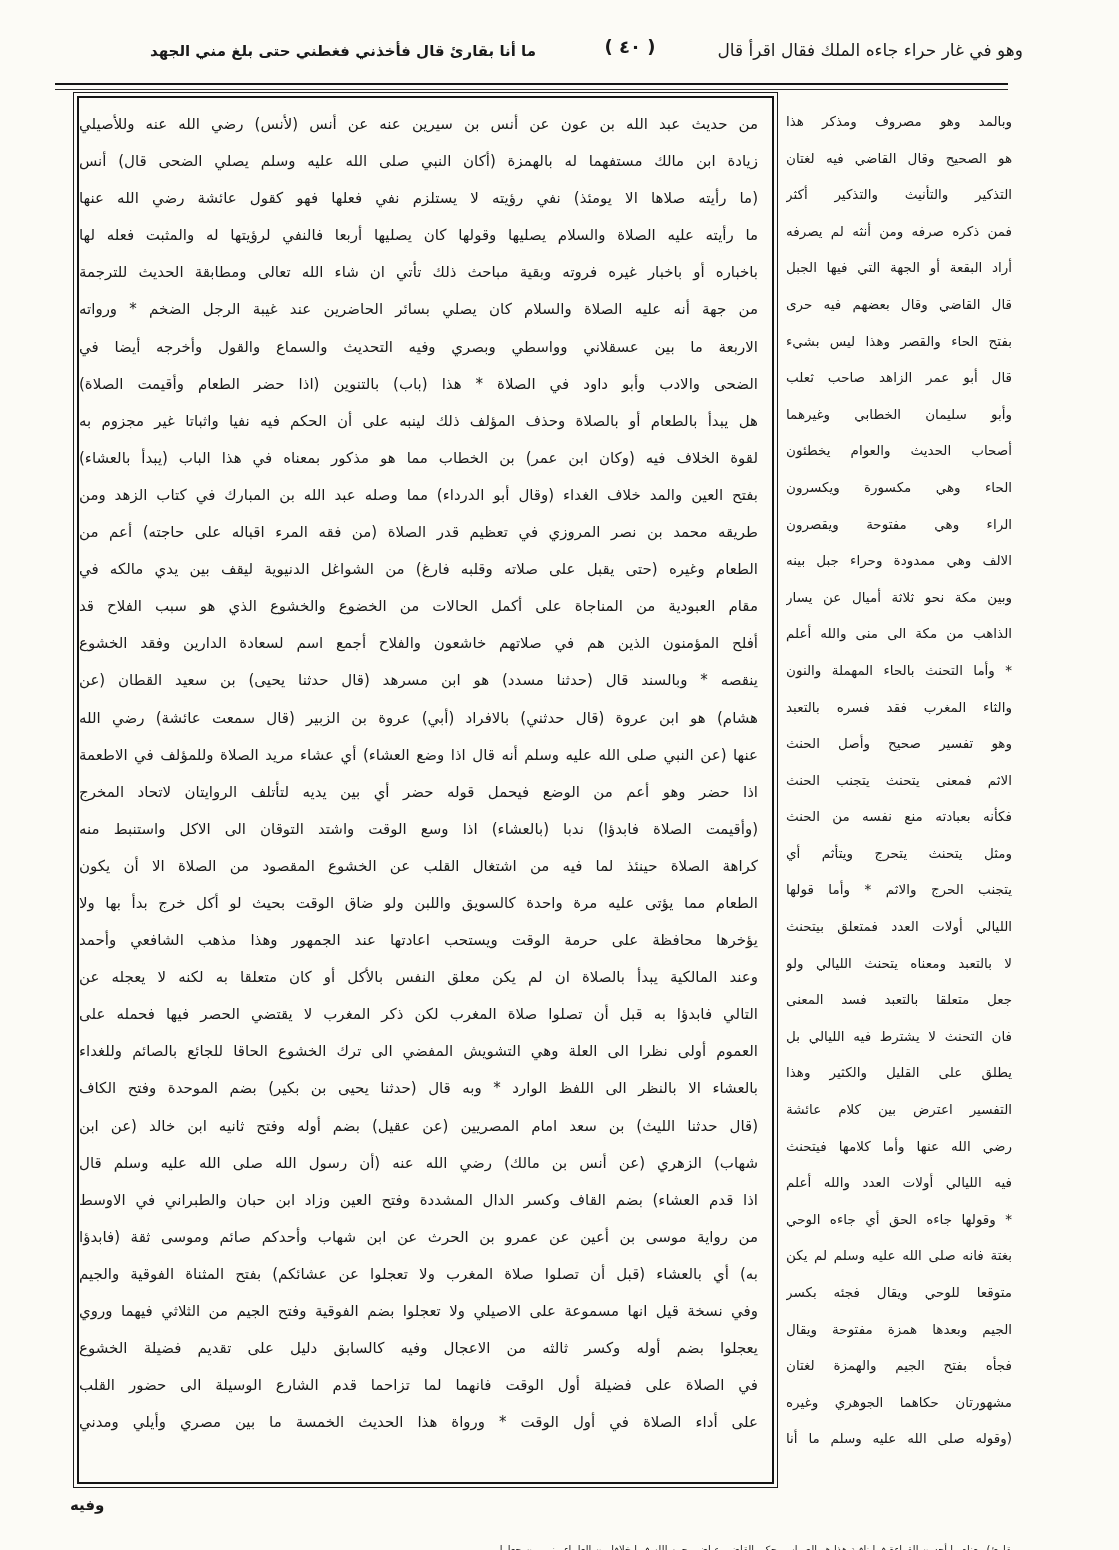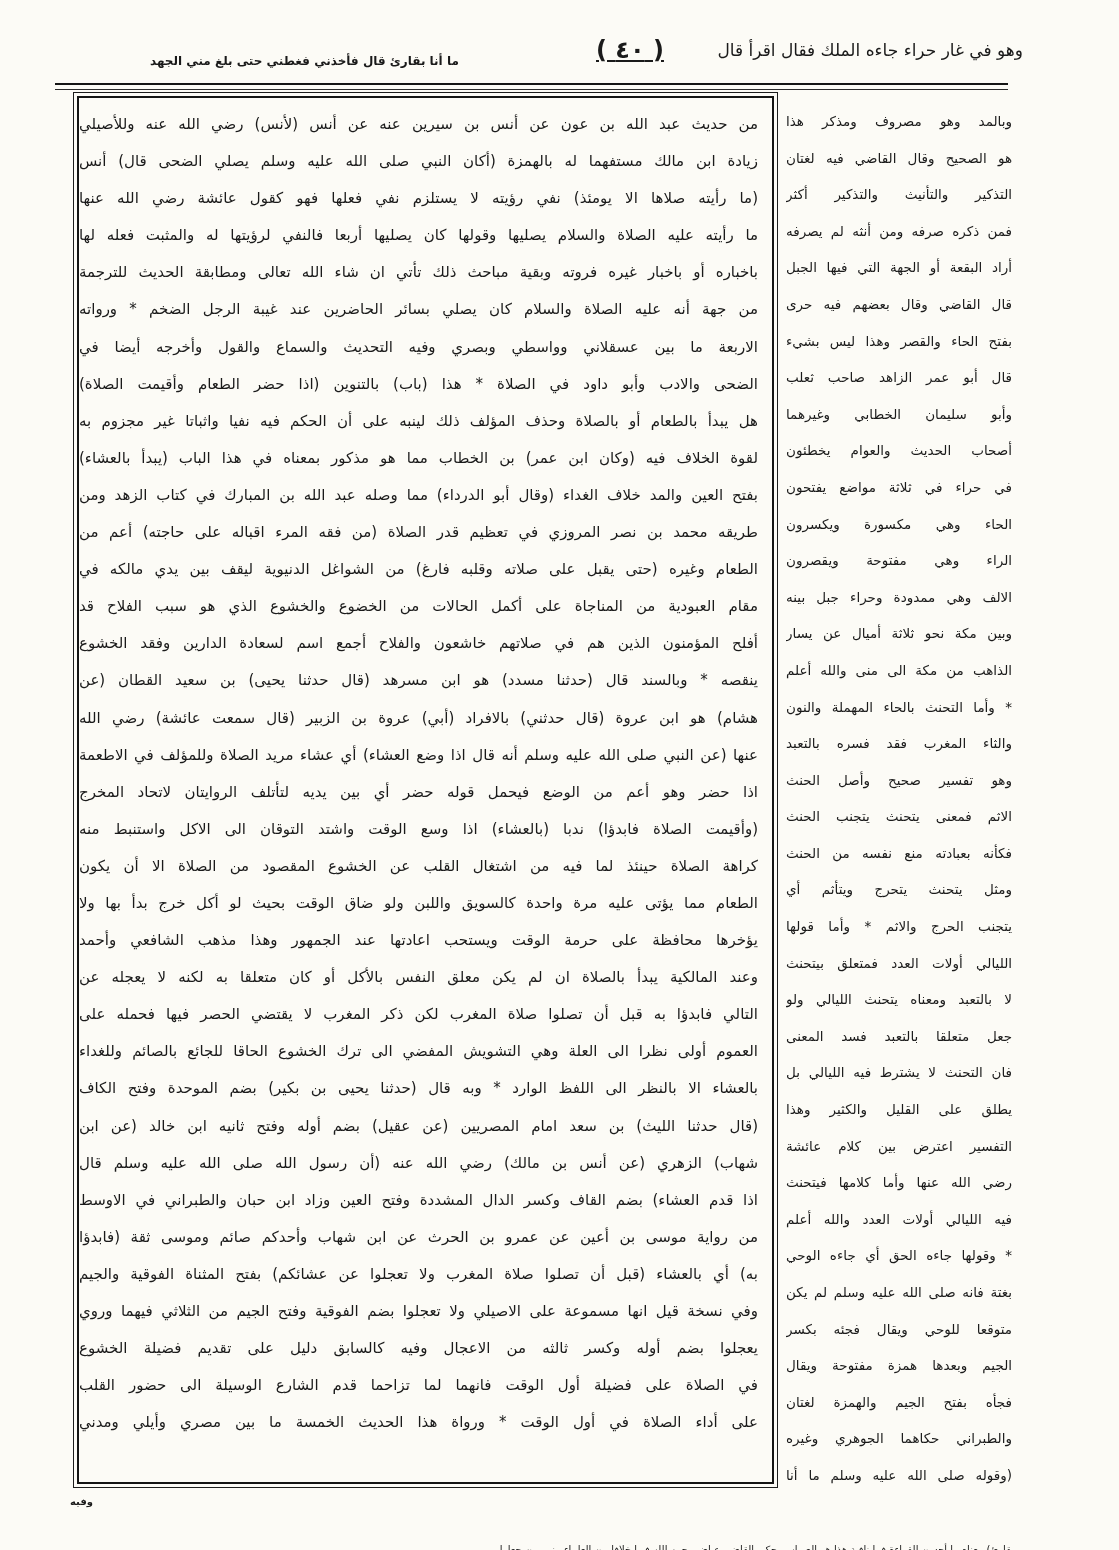--- a/index.html
+++ b/index.html
@@ -7,22 +7,22 @@
     width:1119px;height:1550px;
     background:#fcfbf6;
     font-family:"DejaVu Sans",sans-serif;
     color:#1a1a1a;
     position:relative;
     overflow:hidden;
   }
   .page{position:absolute;inset:0;direction:rtl;}
   
   .hdr-right{position:absolute;top:40px;right:96px;font-size:17px;font-weight:normal;white-space:nowrap;}
-  .hdr-left{position:absolute;top:42px;left:150px;font-size:12px;font-weight:bold;white-space:nowrap;direction:rtl;margin-top:12px;}
-  .page-num{position:absolute;top:36px;left:588px;width:84px;text-align:center;font-size:24px;font-weight:bold;direction:rtl;text-decoration:underline;}
+  .hdr-left{position:absolute;top:42px;left:150px;font-size:15px;font-weight:bold;white-space:nowrap;direction:rtl;}
+  .page-num{position:absolute;top:36px;left:588px;width:84px;text-align:center;font-size:18px;font-weight:bold;direction:rtl;}
   .hdr-rule{position:absolute;top:83px;left:55px;width:953px;height:4px;
     border-top:2.5px solid #151515;border-bottom:1.2px solid #2a2a2a;}
   
   .main-frame{position:absolute;top:92px;left:73px;width:705px;height:1396px;
     border:1.5px solid #1d1d1d;padding:3px;box-sizing:border-box;background:transparent;}
   .main-inner{width:100%;height:100%;border:2.5px solid #141414;box-sizing:border-box;
     padding:8px 14px 4px 0;overflow:hidden;}
   .main-line{
     direction:rtl;text-align:justify;text-align-last:justify;
     font-size:15px;line-height:37.1px;height:37.1px;overflow:hidden;
@@ -31,21 +31,21 @@
   
   .margin-col{position:absolute;top:103px;left:786px;width:226px;height:1392px;overflow:hidden;}
   .margin-line{
     direction:rtl;text-align:justify;text-align-last:justify;
     font-size:13.5px;line-height:36.6px;height:36.6px;overflow:hidden;
   }
   
   .footer{position:absolute;top:1496px;left:58px;width:956px;
     display:flex;justify-content:space-between;align-items:flex-start;direction:rtl;}
   .footer-text{font-size:10px;white-space:nowrap;margin-top:48px;}
-  .catchword{font-size:10px;font-weight:bold;margin-left:12px;}
+  .catchword{font-size:15px;font-weight:bold;margin-left:12px;}
 </style>
 </head>
 <body>
 
 <div class="page">
 
   <div class="hdr-right">وهو في غار حراء جاءه الملك فقال اقرأ قال</div>
   <div class="page-num">( ٤٠ )</div>
   <div class="hdr-left">ما أنا بقارئ قال فأخذني فغطني حتى بلغ مني الجهد</div>
   <div class="hdr-rule"></div>
@@ -95,21 +95,20 @@
       <div class="margin-line">وبالمد وهو مصروف ومذكر هذا</div>
       <div class="margin-line">هو الصحيح وقال القاضي فيه لغتان</div>
       <div class="margin-line">التذكير والتأنيث والتذكير أكثر</div>
       <div class="margin-line">فمن ذكره صرفه ومن أنثه لم يصرفه</div>
       <div class="margin-line">أراد البقعة أو الجهة التي فيها الجبل</div>
       <div class="margin-line">قال القاضي وقال بعضهم فيه حرى</div>
       <div class="margin-line">بفتح الحاء والقصر وهذا ليس بشيء</div>
       <div class="margin-line">قال أبو عمر الزاهد صاحب ثعلب</div>
       <div class="margin-line">وأبو سليمان الخطابي وغيرهما</div>
       <div class="margin-line">أصحاب الحديث والعوام يخطئون</div>
-      <div class="margin-line">في حراء في ثلاثة مواضع يفتحون</div>
       <div class="margin-line">الحاء وهي مكسورة ويكسرون</div>
       <div class="margin-line">الراء وهي مفتوحة ويقصرون</div>
       <div class="margin-line">الالف وهي ممدودة وحراء جبل بينه</div>
       <div class="margin-line">وبين مكة نحو ثلاثة أميال عن يسار</div>
       <div class="margin-line">الذاهب من مكة الى منى والله أعلم</div>
       <div class="margin-line">* وأما التحنث بالحاء المهملة والنون</div>
       <div class="margin-line">والثاء المغرب فقد فسره بالتعبد</div>
       <div class="margin-line">وهو تفسير صحيح وأصل الحنث</div>
       <div class="margin-line">الاثم فمعنى يتحنث يتجنب الحنث</div>
       <div class="margin-line">فكأنه بعبادته منع نفسه من الحنث</div>
@@ -121,21 +120,21 @@
       <div class="margin-line">فان التحنث لا يشترط فيه الليالي بل</div>
       <div class="margin-line">يطلق على القليل والكثير وهذا</div>
       <div class="margin-line">التفسير اعترض بين كلام عائشة</div>
       <div class="margin-line">رضي الله عنها وأما كلامها فيتحنث</div>
       <div class="margin-line">فيه الليالي أولات العدد والله أعلم</div>
       <div class="margin-line">* وقولها جاءه الحق أي جاءه الوحي</div>
       <div class="margin-line">بغتة فانه صلى الله عليه وسلم لم يكن</div>
       <div class="margin-line">متوقعا للوحي ويقال فجئه بكسر</div>
       <div class="margin-line">الجيم وبعدها همزة مفتوحة ويقال</div>
       <div class="margin-line">فجأه بفتح الجيم والهمزة لغتان</div>
-      <div class="margin-line">والطبراني حكاهما الجوهري وغيره</div>
+      <div class="margin-line">مشهورتان حكاهما الجوهري وغيره</div>
       <div class="margin-line">(وقوله صلى الله عليه وسلم ما أنا</div>
     </div>
 
   <div class="footer">
     <span class="footer-text">بقارئ) معناه ما أحسن القراءة فما نافية هذا هو الصواب وحكى القاضي عياض رحمه الله فيها خلافا بين العلماء منهم من جعلها</span>
     <span class="catchword">وفيه</span>
   </div>
 
 </div>
 

